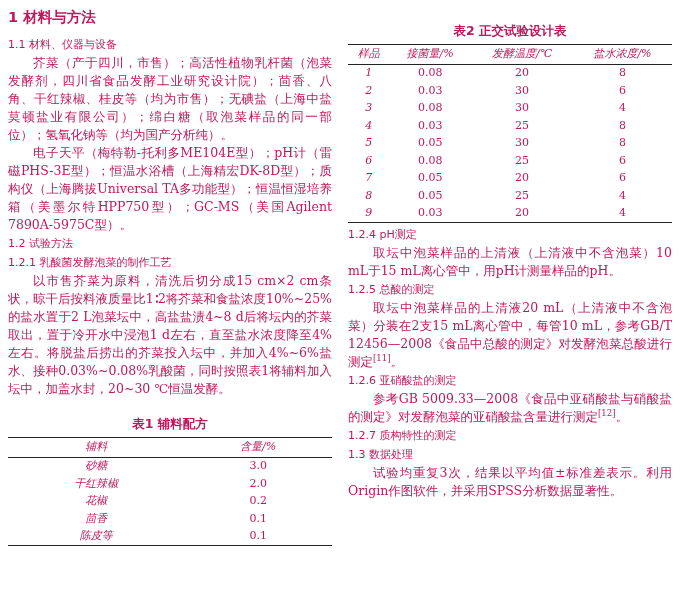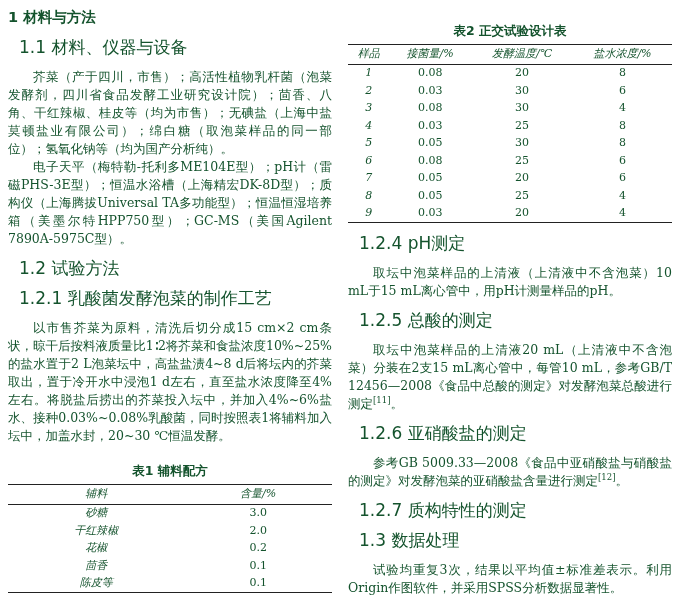--- a/index.html
+++ b/index.html
@@ -2,42 +2,42 @@
 <html><head>
 <meta charset="utf-8">
 <style>
   html, body { margin: 0; padding: 0; background: #ffffff; }
   .page {
     position: relative;
     width: 680px;
     height: 597px;
     box-sizing: border-box;
     background: #ffffff;
-    color: #14532d;
+    color: #be185d;
     font-family: "DejaVu Serif", "Liberation Serif", serif;
     font-size: 12.5px;
     line-height: 18px;
     display: flex;
     gap: 16px;
     padding: 5px 8px 0 8px;
     overflow: hidden;
   }
   .col { flex: 1; min-width: 0; }
   .h1 {
     font-family: "DejaVu Sans", "Liberation Sans", sans-serif;
     font-weight: bold;
     font-size: 14.5px;
     line-height: 20px;
     margin: 2px 0 8px 0;
   }
   .sec {
     font-family: "DejaVu Sans", "Liberation Sans", sans-serif;
-    font-size: 17px;
+    font-size: 11px;
     line-height: 19px;
-    margin: 11px;
+    margin: 0;
     white-space: nowrap;
     overflow: hidden;
   }
   .par {
     margin: 0;
     text-indent: 2em;
     text-align: justify;
   }
   .par sup { font-size: 8.5px; line-height: 0; }
   .tbl-caption {

